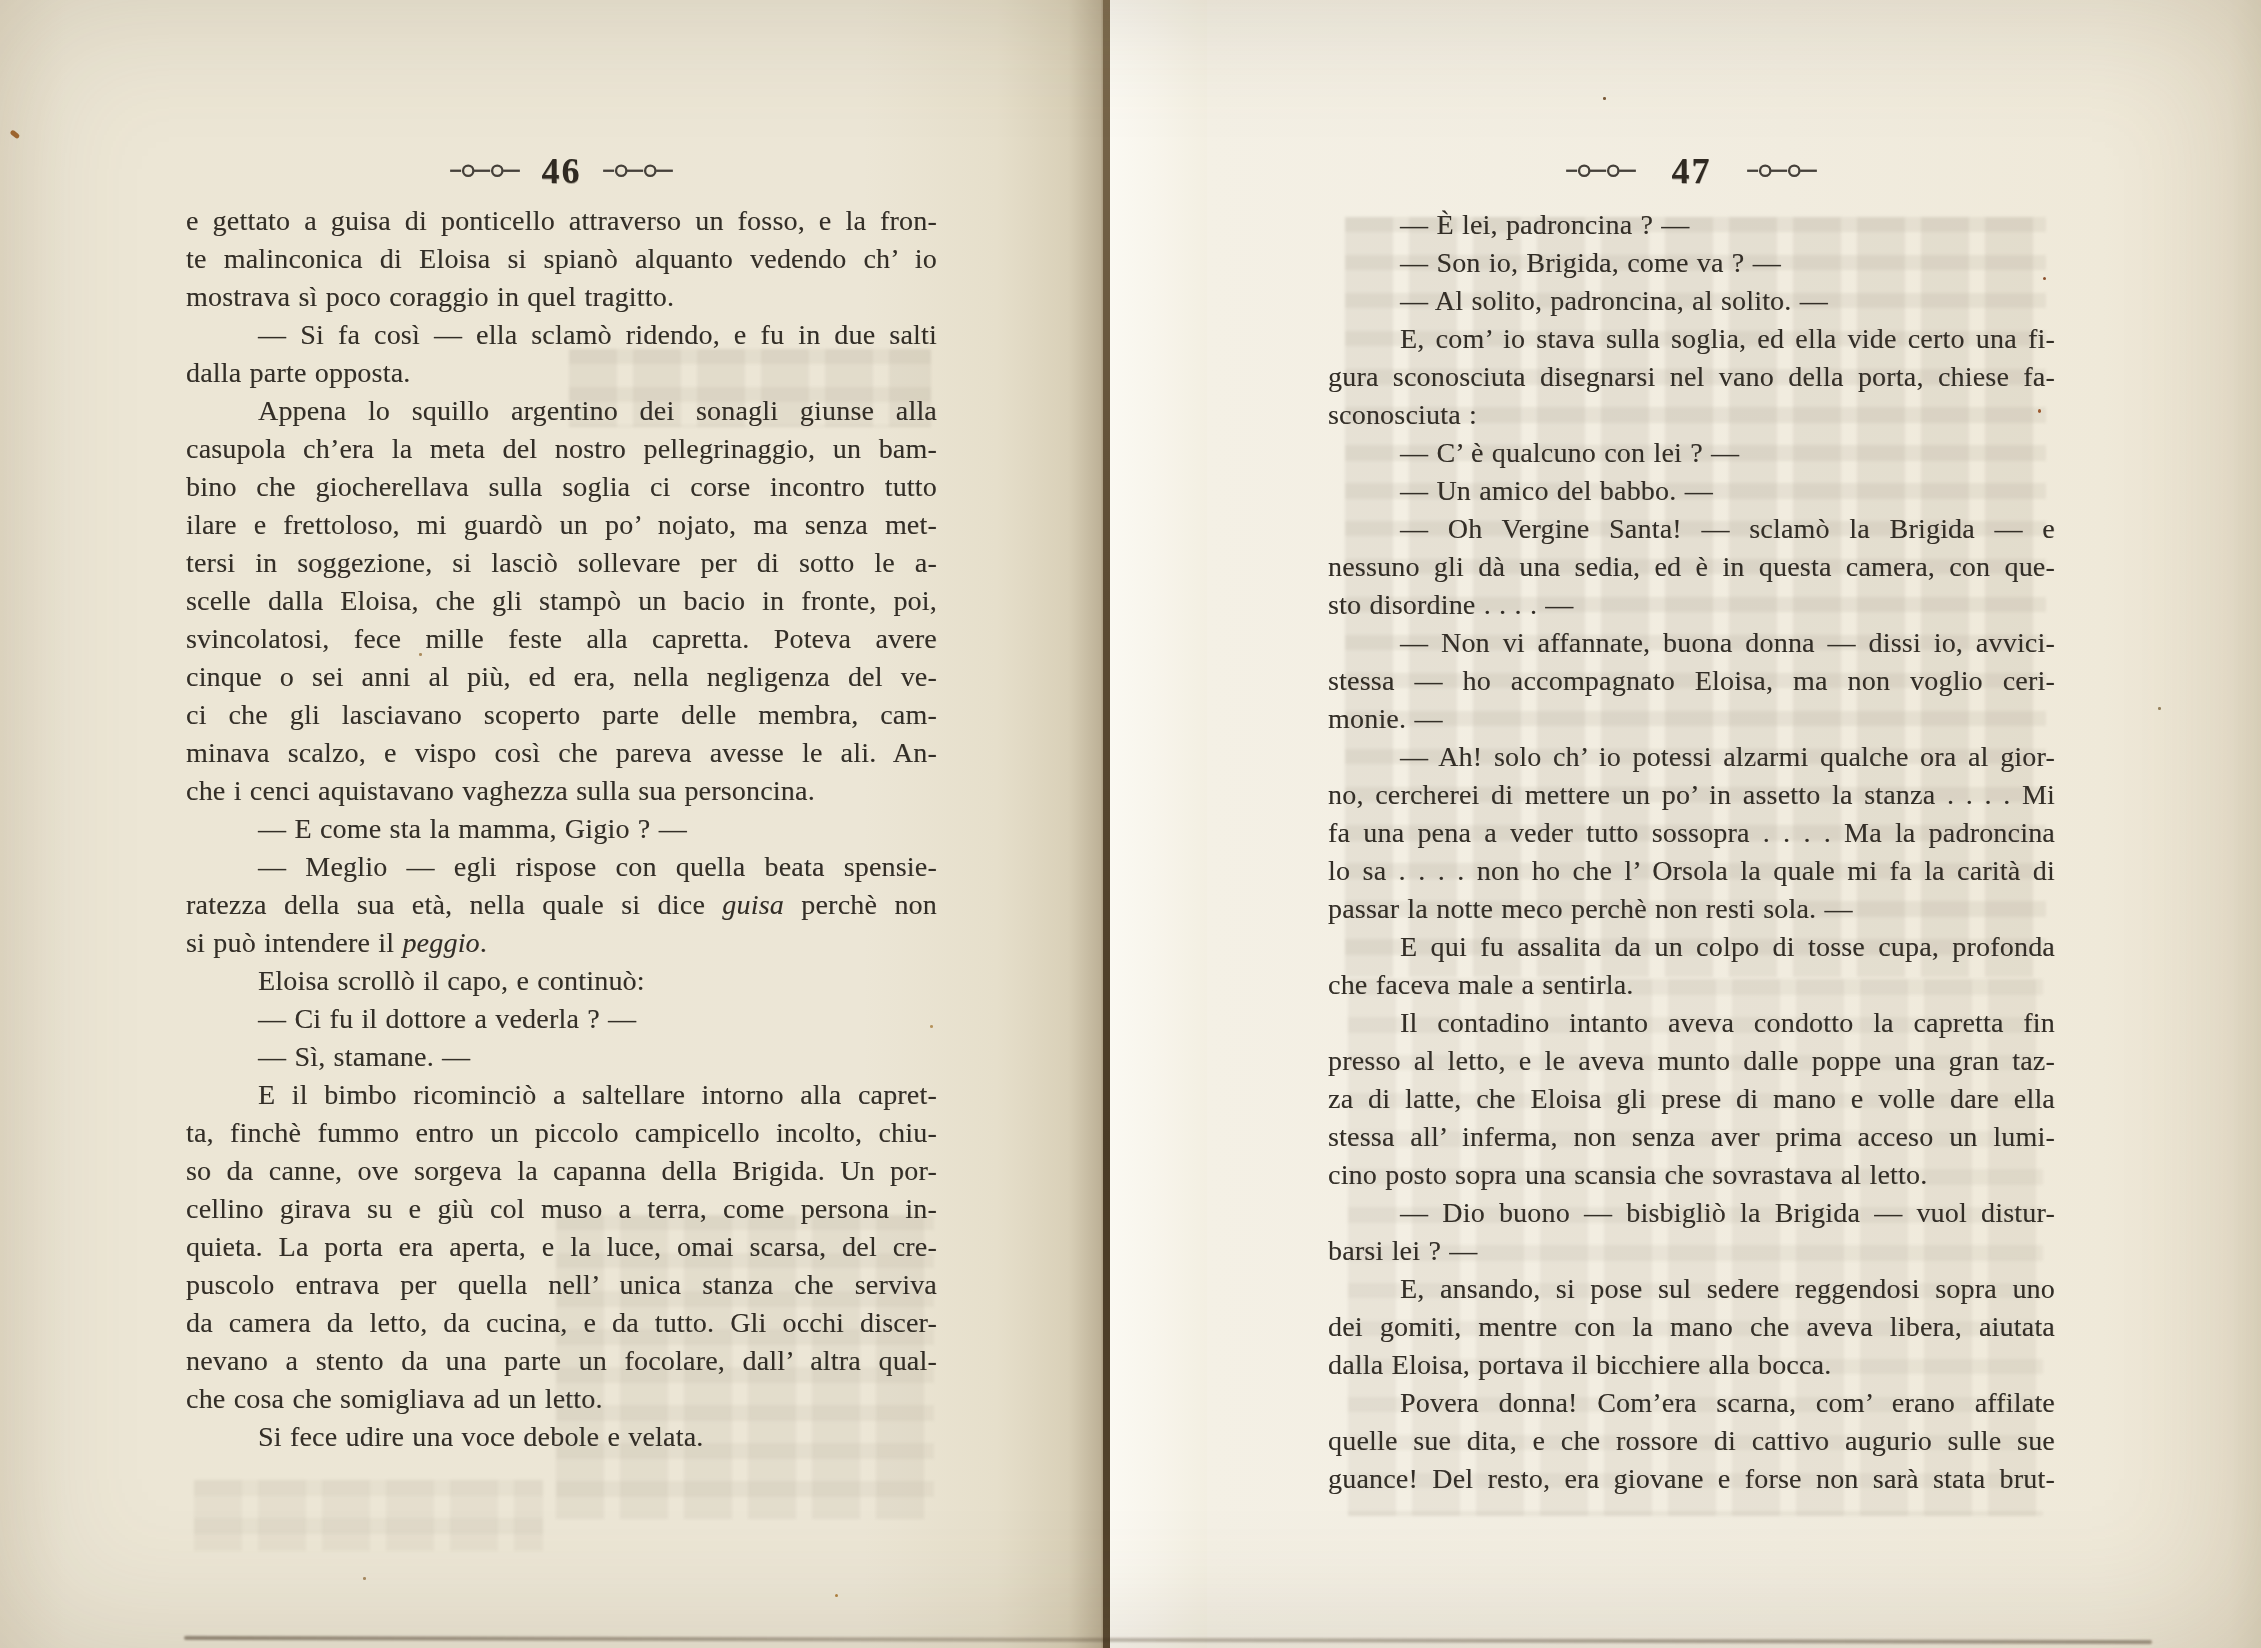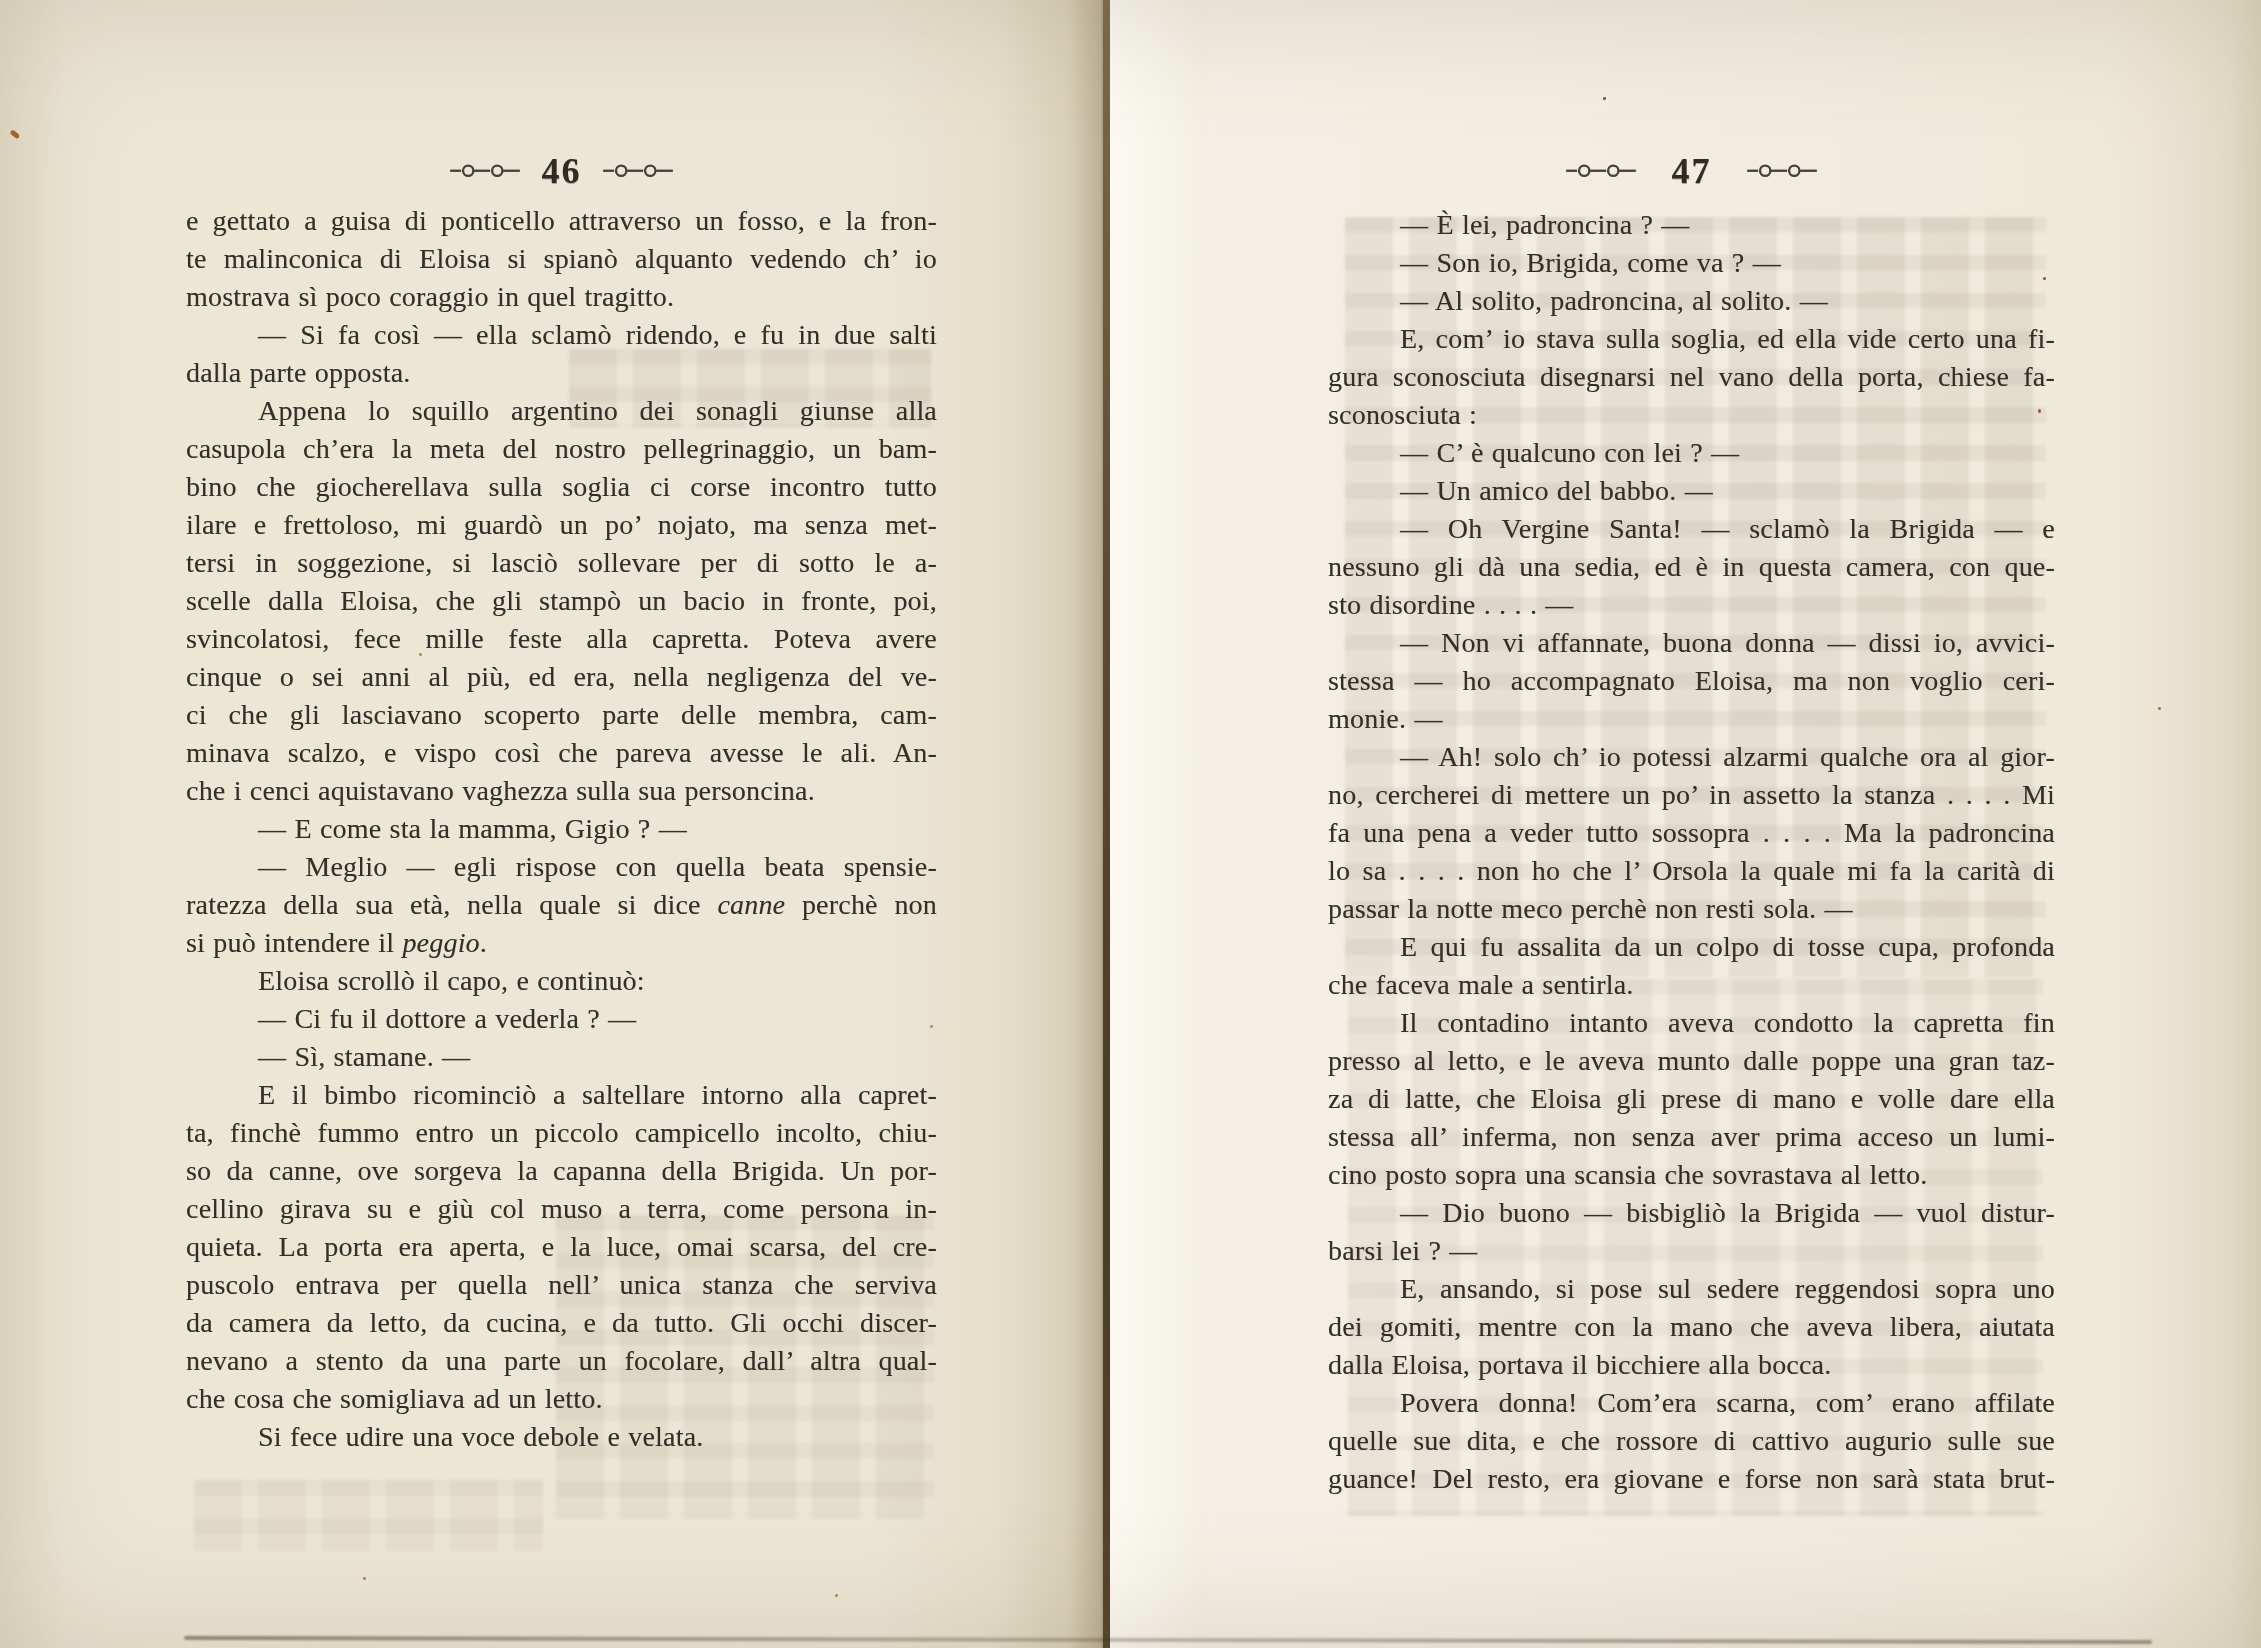--- a/index.html
+++ b/index.html
@@ -154,21 +154,21 @@
       <div class="line j"><span>ilare e frettoloso, mi guardò un po’ nojato, ma senza met-</span></div>
       <div class="line j"><span>tersi in soggezione, si lasciò sollevare per di sotto le a-</span></div>
       <div class="line j"><span>scelle dalla Eloisa, che gli stampò un bacio in fronte, poi,</span></div>
       <div class="line j"><span>svincolatosi, fece mille feste alla capretta. Poteva avere</span></div>
       <div class="line j"><span>cinque o sei anni al più, ed era, nella negligenza del ve-</span></div>
       <div class="line j"><span>ci che gli lasciavano scoperto parte delle membra, cam-</span></div>
       <div class="line j"><span>minava scalzo, e vispo così che pareva avesse le ali. An-</span></div>
       <div class="line"><span>che i cenci aquistavano vaghezza sulla sua personcina.</span></div>
       <div class="line ind"><span>— E come sta la mamma, Gigio ? —</span></div>
       <div class="line ind j"><span>— Meglio — egli rispose con quella beata spensie-</span></div>
-      <div class="line j"><span>ratezza della sua età, nella quale si dice </span><i>canne</i><span> perchè non</span></div>
+      <div class="line j"><span>ratezza della sua età, nella quale si dice </span><i>guisa</i><span> perchè non</span></div>
       <div class="line"><span>si può intendere il </span><i>peggio</i><span>.</span></div>
       <div class="line ind"><span>Eloisa scrollò il capo, e continuò:</span></div>
       <div class="line ind"><span>— Ci fu il dottore a vederla ? —</span></div>
       <div class="line ind"><span>— Sì, stamane. —</span></div>
       <div class="line ind j"><span>E il bimbo ricominciò a saltellare intorno alla capret-</span></div>
       <div class="line j"><span>ta, finchè fummo entro un piccolo campicello incolto, chiu-</span></div>
       <div class="line j"><span>so da canne, ove sorgeva la capanna della Brigida. Un por-</span></div>
       <div class="line j"><span>cellino girava su e giù col muso a terra, come persona in-</span></div>
       <div class="line j"><span>quieta. La porta era aperta, e la luce, omai scarsa, del cre-</span></div>
       <div class="line j"><span>puscolo entrava per quella nell’ unica stanza che serviva</span></div>

